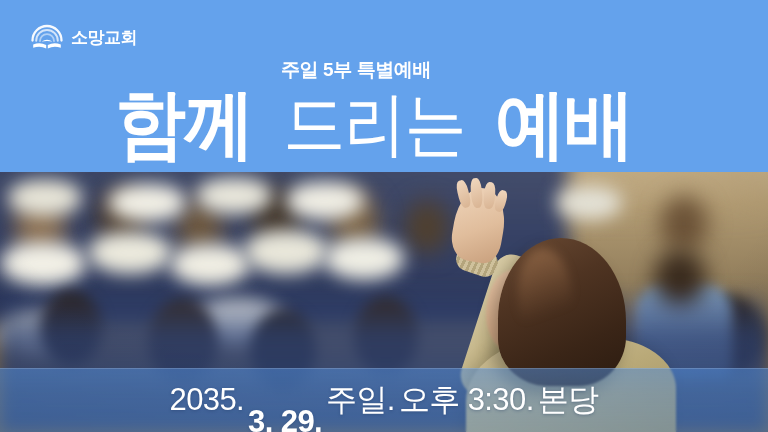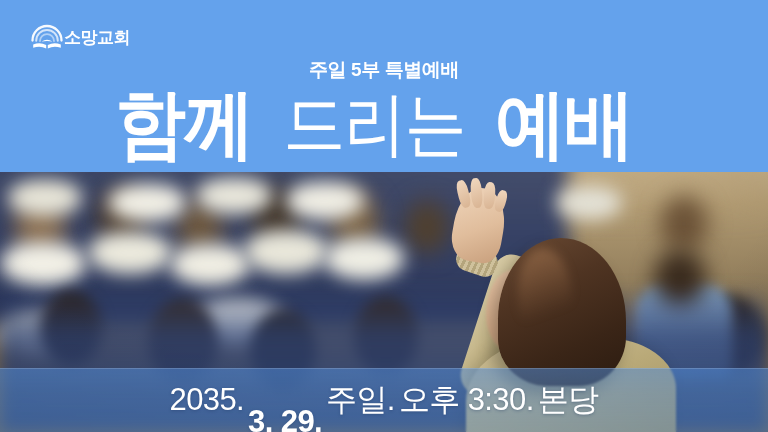--- a/index.html
+++ b/index.html
@@ -116,39 +116,38 @@
     border-radius: 40%;
   }
 
   
   .header {
     position: absolute; left: 0; top: 0; width: 768px; height: 172px;
     background: #64a2ec;
   }
   .logo {
     position: absolute; left: 30px; top: 22px;
-    display: flex; align-items: center; 
+    display: flex; align-items: center; gap: 7px;
   }
   .logo-mark { width: 34px; height: 30px; display: block; }
   .logo-text {
     color: #ffffff;
     font-size: 17px;
     font-weight: 700;
     letter-spacing: -0.5px;
     line-height: 1;
     white-space: nowrap;
   }
   .subtitle {
     position: absolute; left: 0; top: 57px; width: 712px;
     text-align: center;
     color: #ffffff;
     font-size: 19px;
     font-weight: 700;
     letter-spacing: -0.4px;
-    padding-left: 28px;
   }
   .title {
     position: absolute; left: 0; top: 86px; width: 748px;
     text-align: center;
     color: #ffffff;
     line-height: 1;
     white-space: nowrap;
   }
   .title .heavy {
     font-size: 76px;

